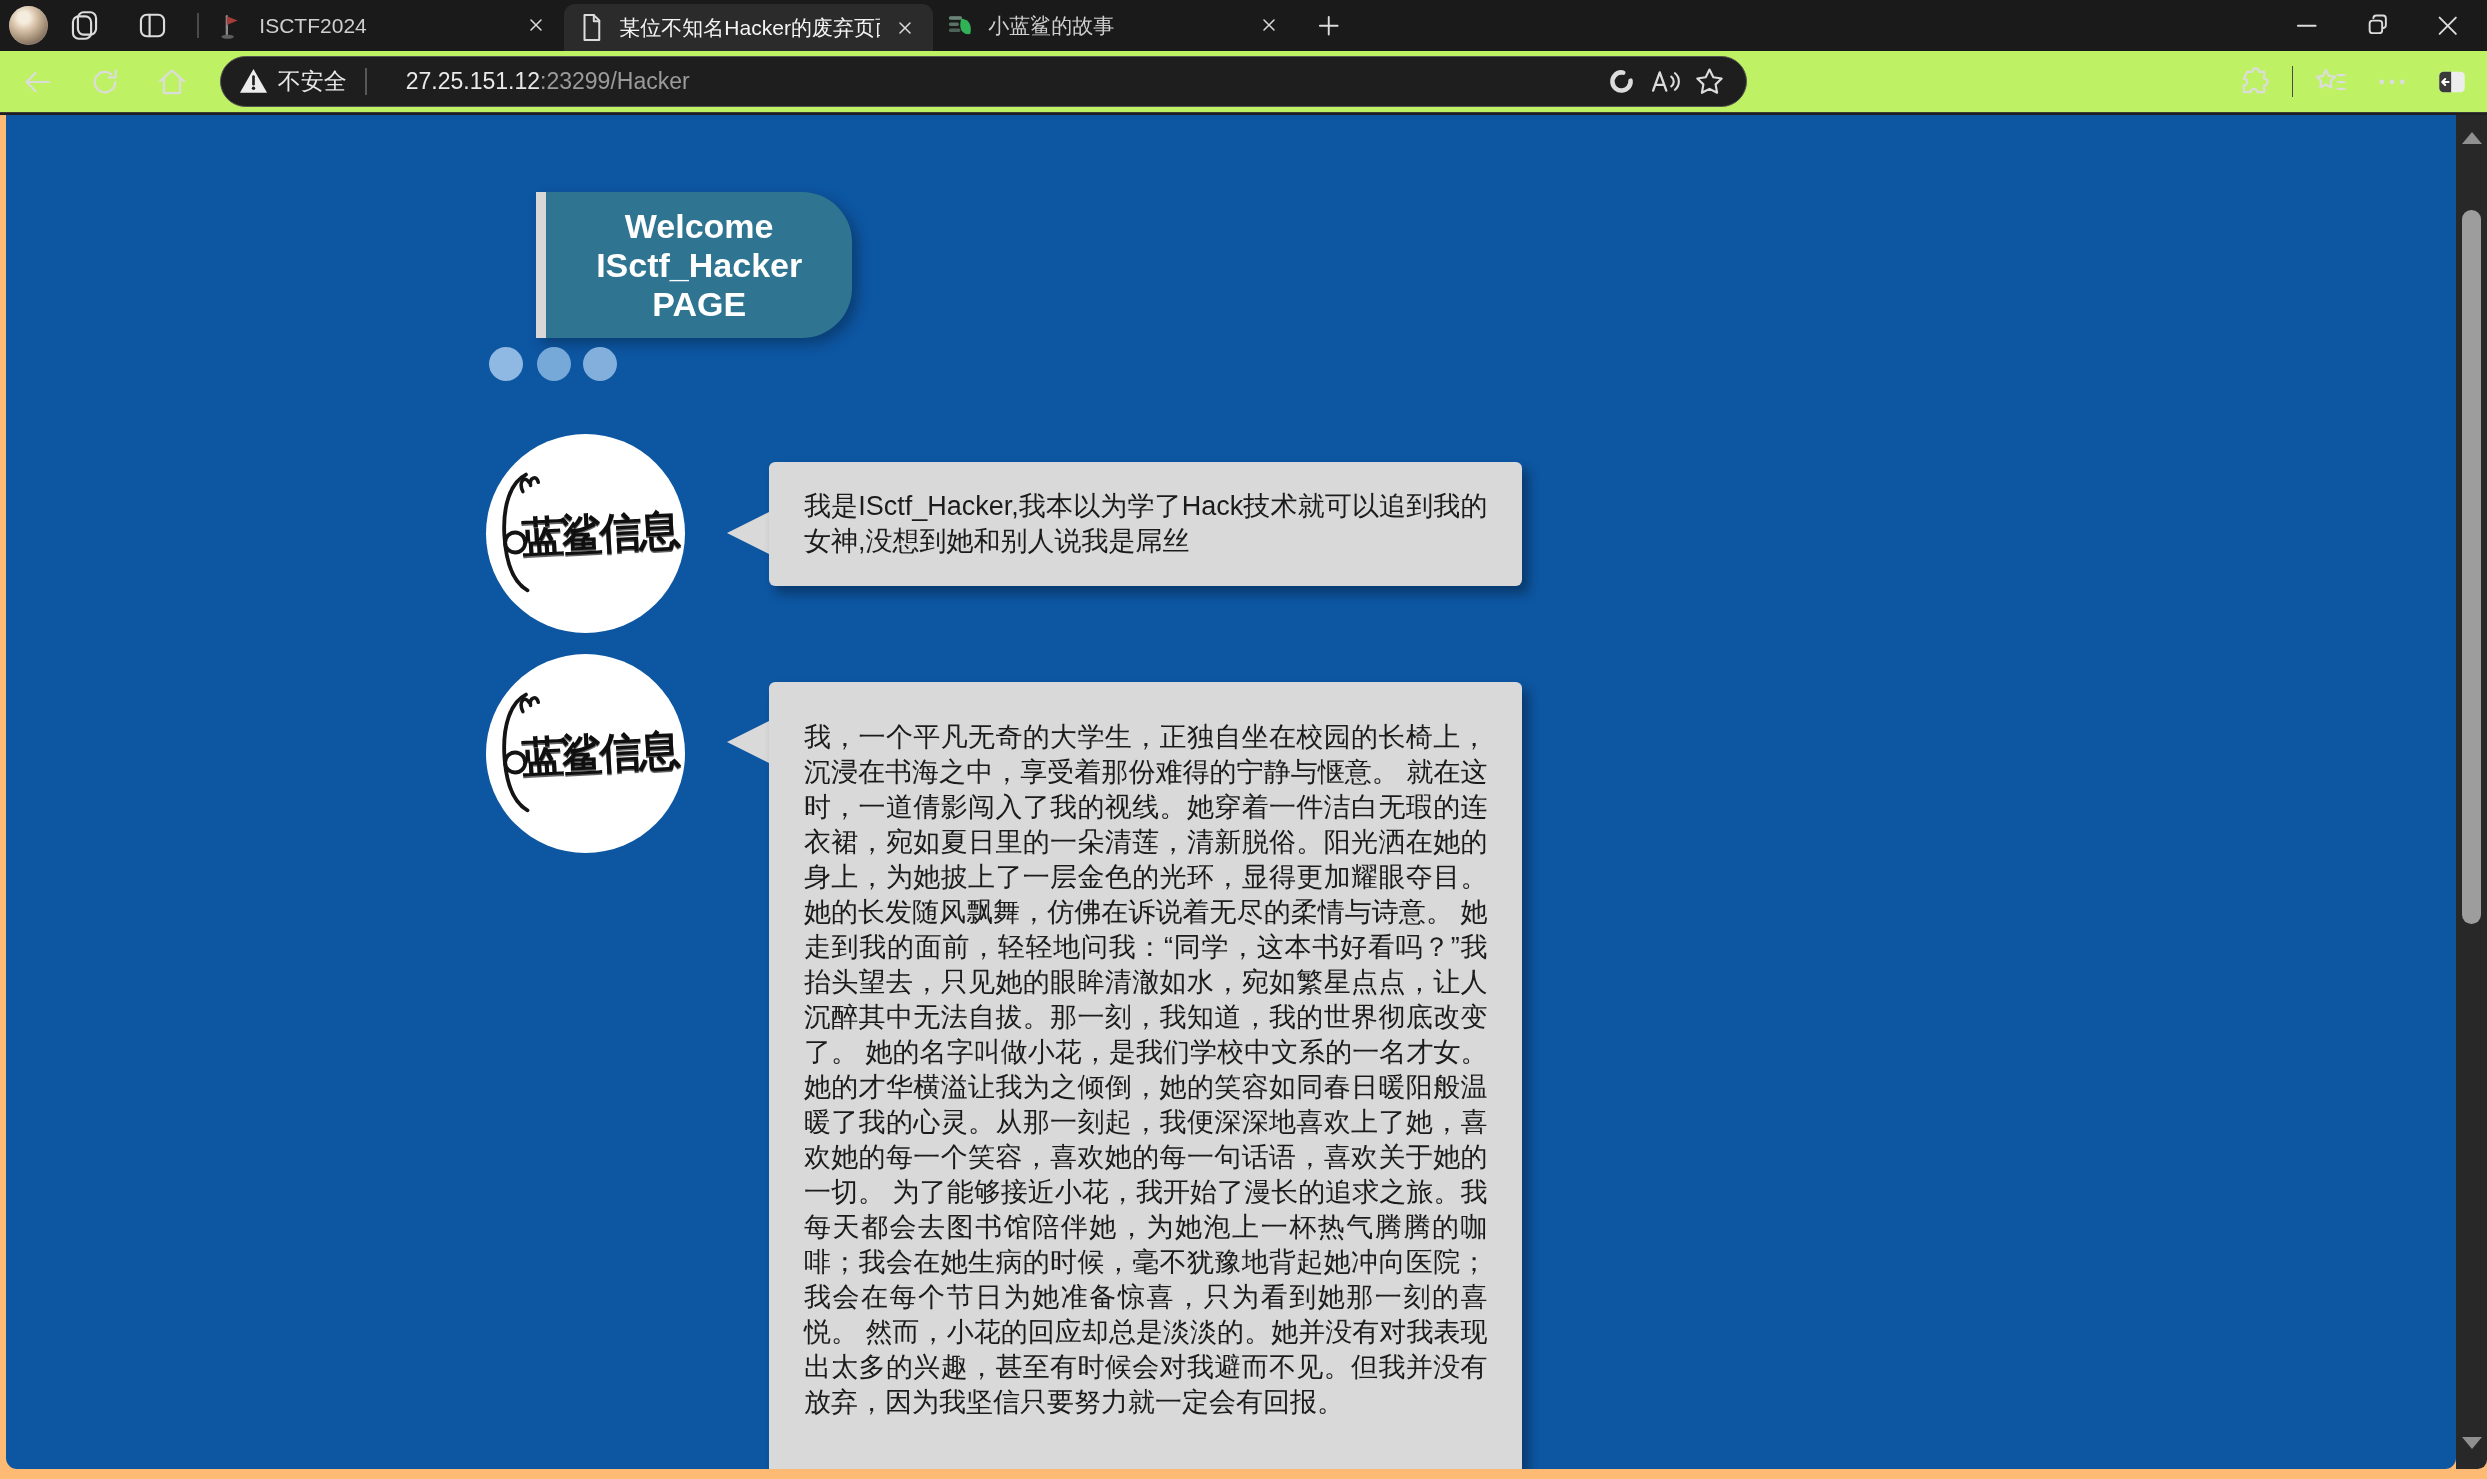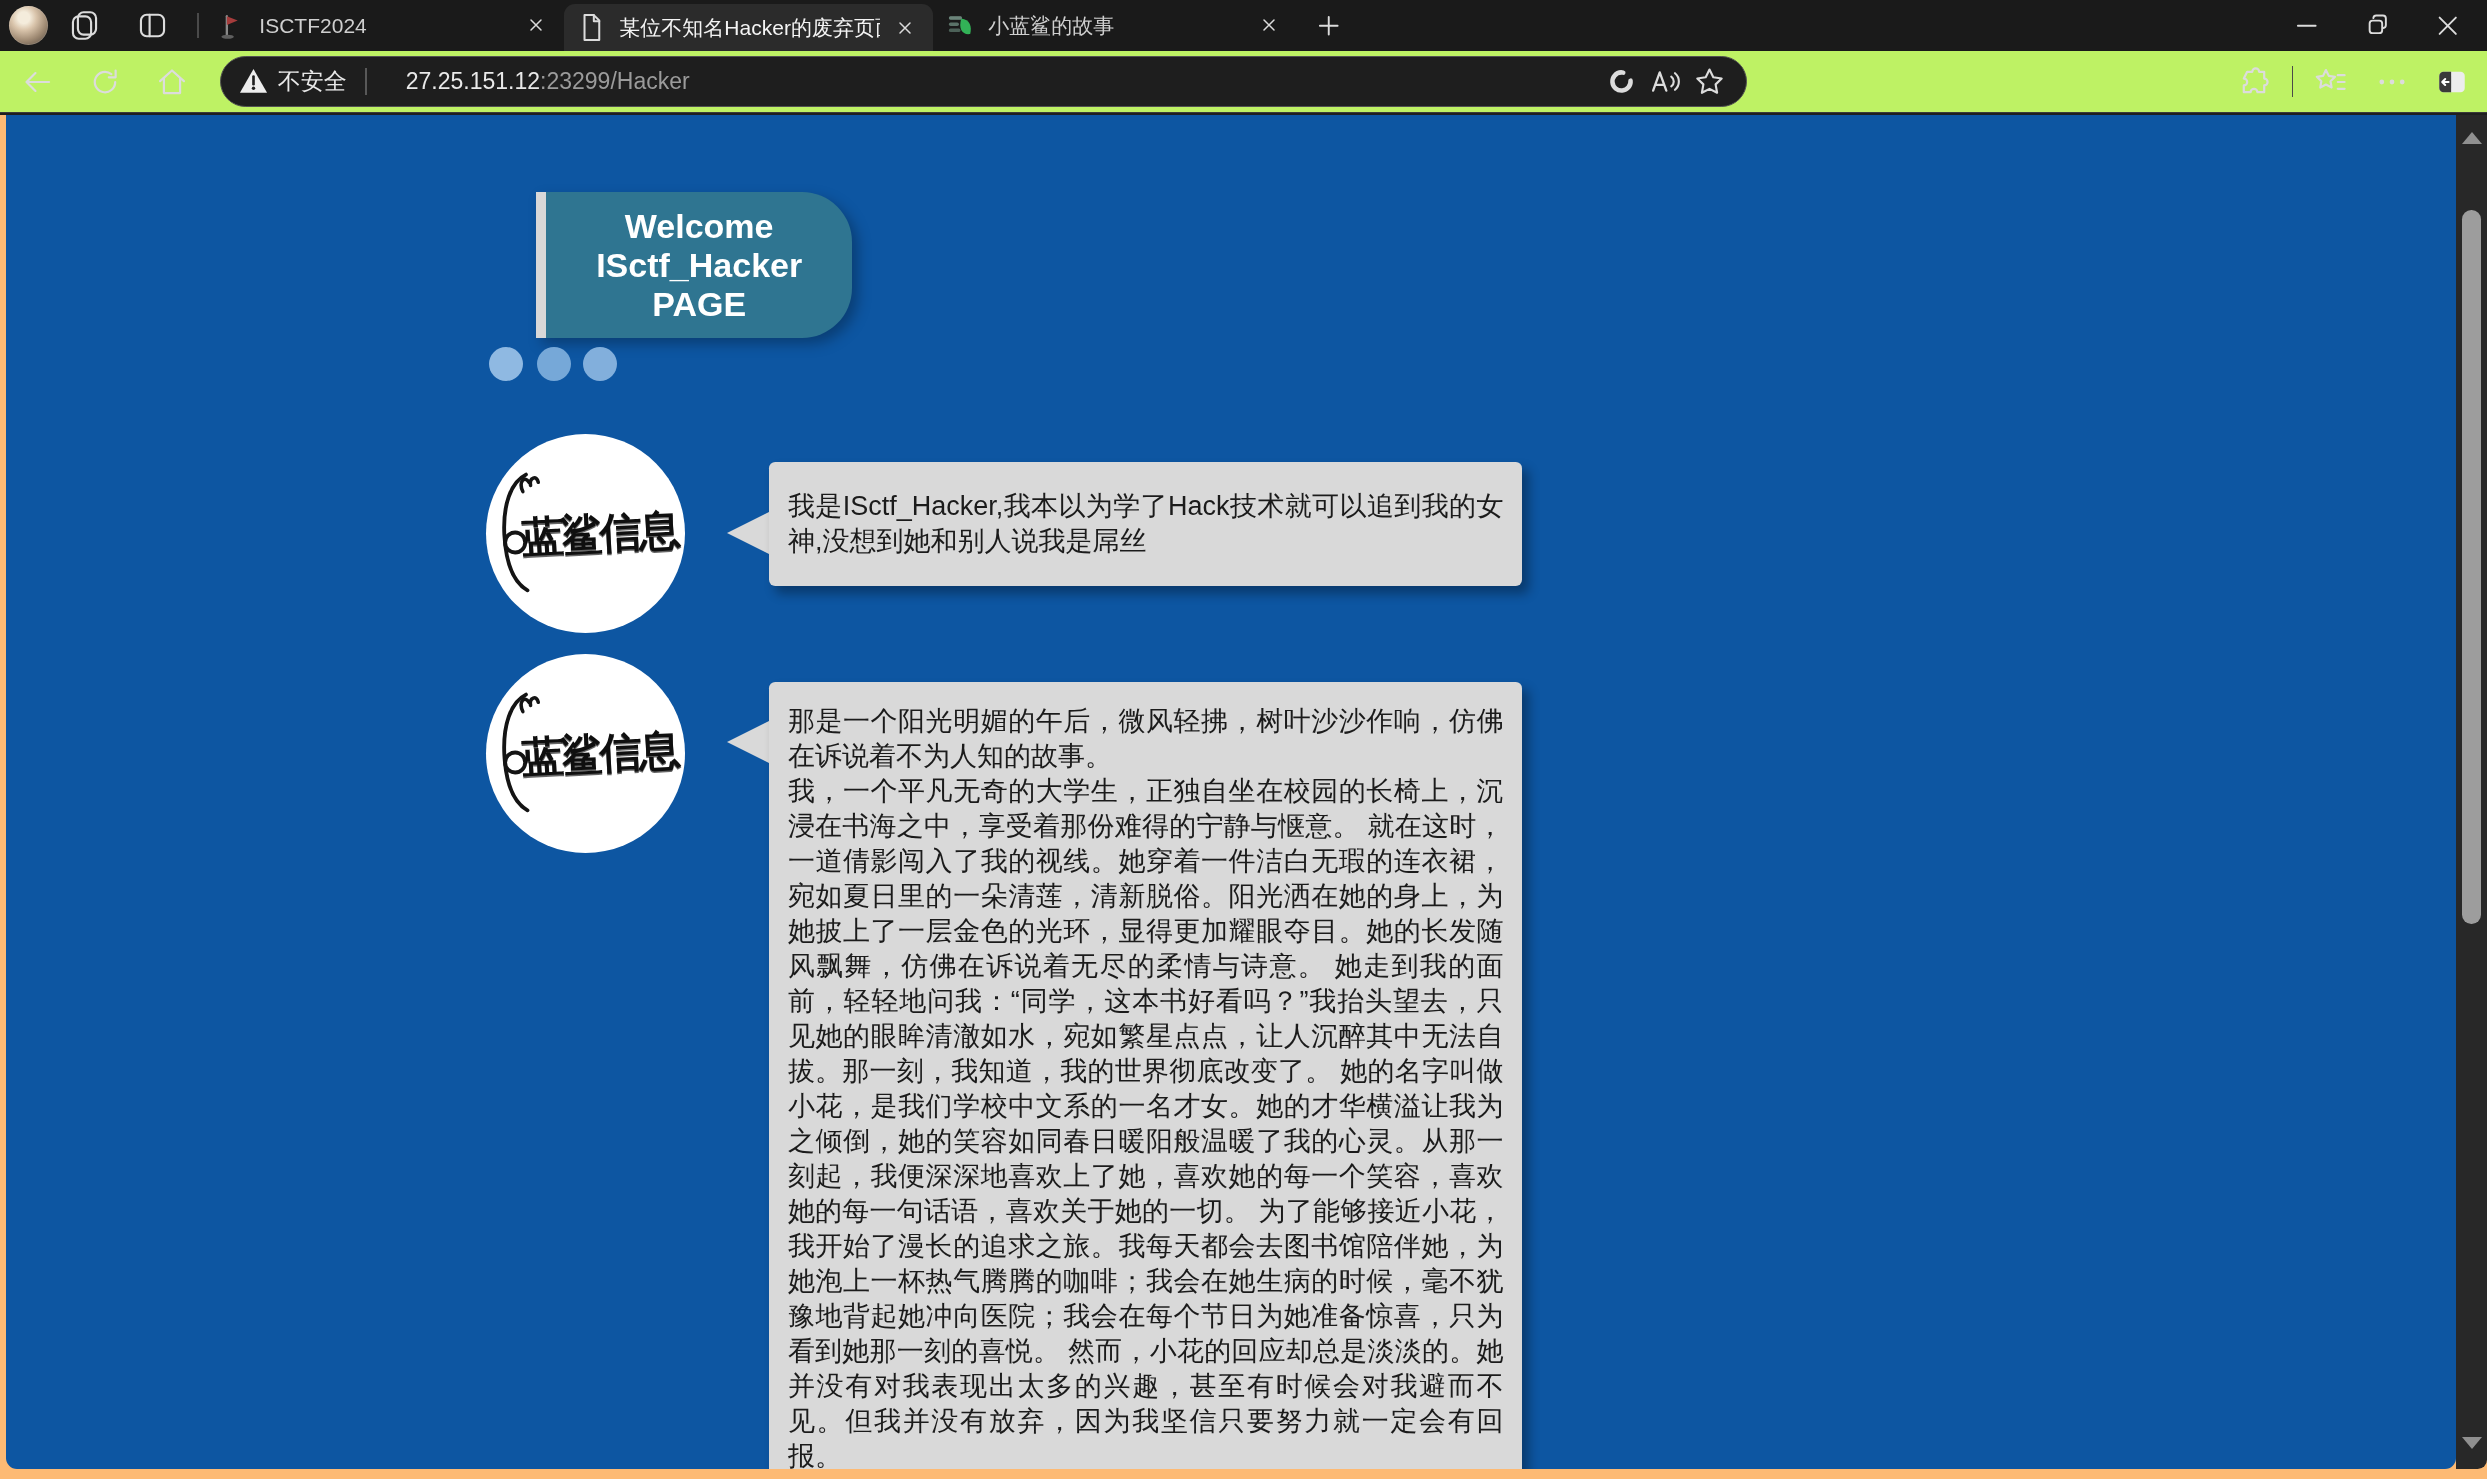--- a/index.html
+++ b/index.html
@@ -113,21 +113,21 @@
           border-width:22px 44px 22px 0; border-color:transparent #d9d9d9 transparent transparent; }
   .tail-1 { left:721px; top:396px; }
   .tail-2 { left:721px; top:605px; }
   .bubble {
     position:absolute; left:763px; width:753px; background:#d9d9d9; border-radius:6.2px;
     box-shadow:6.2px 7.8px 11px rgba(0,0,0,.32);
     color:#1b1b1b; font-size:27px; line-height:35px;
   }
   .bubble-1 { top:347px; height:124px; display:flex; align-items:center; padding:0 18.7px; }
   .bubble-2 { top:567px; height:871px; padding:22px 18.7px; }
-  .bubble p { margin:0; text-align:justify; }
+  .bubble p { margin:16px; text-align:justify; }
 </style>
 </head>
 <body>
 
 <div class="titlebar">
   <div class="profile-btn"></div>
 
   <div class="icon-btn" style="margin-left:14px;">
     <svg width="33" height="33" viewBox="0 0 40 40" class="ic">
       <rect x="12" y="4" width="22" height="27" rx="7"></rect>
@@ -327,21 +327,20 @@
     <div class="avatar avatar-2">
       <svg class="avatar-doodle" width="54" height="132" viewBox="0 0 70 170">
         <path d="M44 8 c-20 10 -30 40 -28 78 c2 36 12 62 30 72" fill="none" stroke="#141414" stroke-width="5" stroke-linecap="round"></path>
         <circle cx="30" cy="96" r="13" fill="#ffffff" stroke="#141414" stroke-width="5"></circle>
         <path d="M40 30 c-6 -12 2 -22 8 -12 M50 22 c-2 -10 8 -14 10 -4" fill="none" stroke="#141414" stroke-width="4.6" stroke-linecap="round"></path>
       </svg>
       <span class="avatar-text">蓝鲨信息</span>
     </div>
     <div class="tail tail-2"></div>
     <div class="bubble bubble-2">
-      <p>那是一个阳光明媚的午后，微风轻拂，树叶沙沙作响，仿佛在诉说着不为人知的故事。</p>
       <p>我，一个平凡无奇的大学生，正独自坐在校园的长椅上，沉浸在书海之中，享受着那份难得的宁静与惬意。 就在这时，一道倩影闯入了我的视线。她穿着一件洁白无瑕的连衣裙，宛如夏日里的一朵清莲，清新脱俗。阳光洒在她的身上，为她披上了一层金色的光环，显得更加耀眼夺目。她的长发随风飘舞，仿佛在诉说着无尽的柔情与诗意。 她走到我的面前，轻轻地问我：“同学，这本书好看吗？”我抬头望去，只见她的眼眸清澈如水，宛如繁星点点，让人沉醉其中无法自拔。那一刻，我知道，我的世界彻底改变了。 她的名字叫做小花，是我们学校中文系的一名才女。她的才华横溢让我为之倾倒，她的笑容如同春日暖阳般温暖了我的心灵。从那一刻起，我便深深地喜欢上了她，喜欢她的每一个笑容，喜欢她的每一句话语，喜欢关于她的一切。 为了能够接近小花，我开始了漫长的追求之旅。我每天都会去图书馆陪伴她，为她泡上一杯热气腾腾的咖啡；我会在她生病的时候，毫不犹豫地背起她冲向医院；我会在每个节日为她准备惊喜，只为看到她那一刻的喜悦。 然而，小花的回应却总是淡淡的。她并没有对我表现出太多的兴趣，甚至有时候会对我避而不见。但我并没有放弃，因为我坚信只要努力就一定会有回报。</p>
 
     </div>
   </div>
 
   <div class="scrollbar">
     <div class="sb-arrow sb-up"></div>
     <div class="sb-thumb"></div>
     <div class="sb-arrow sb-down"></div>
   </div>

